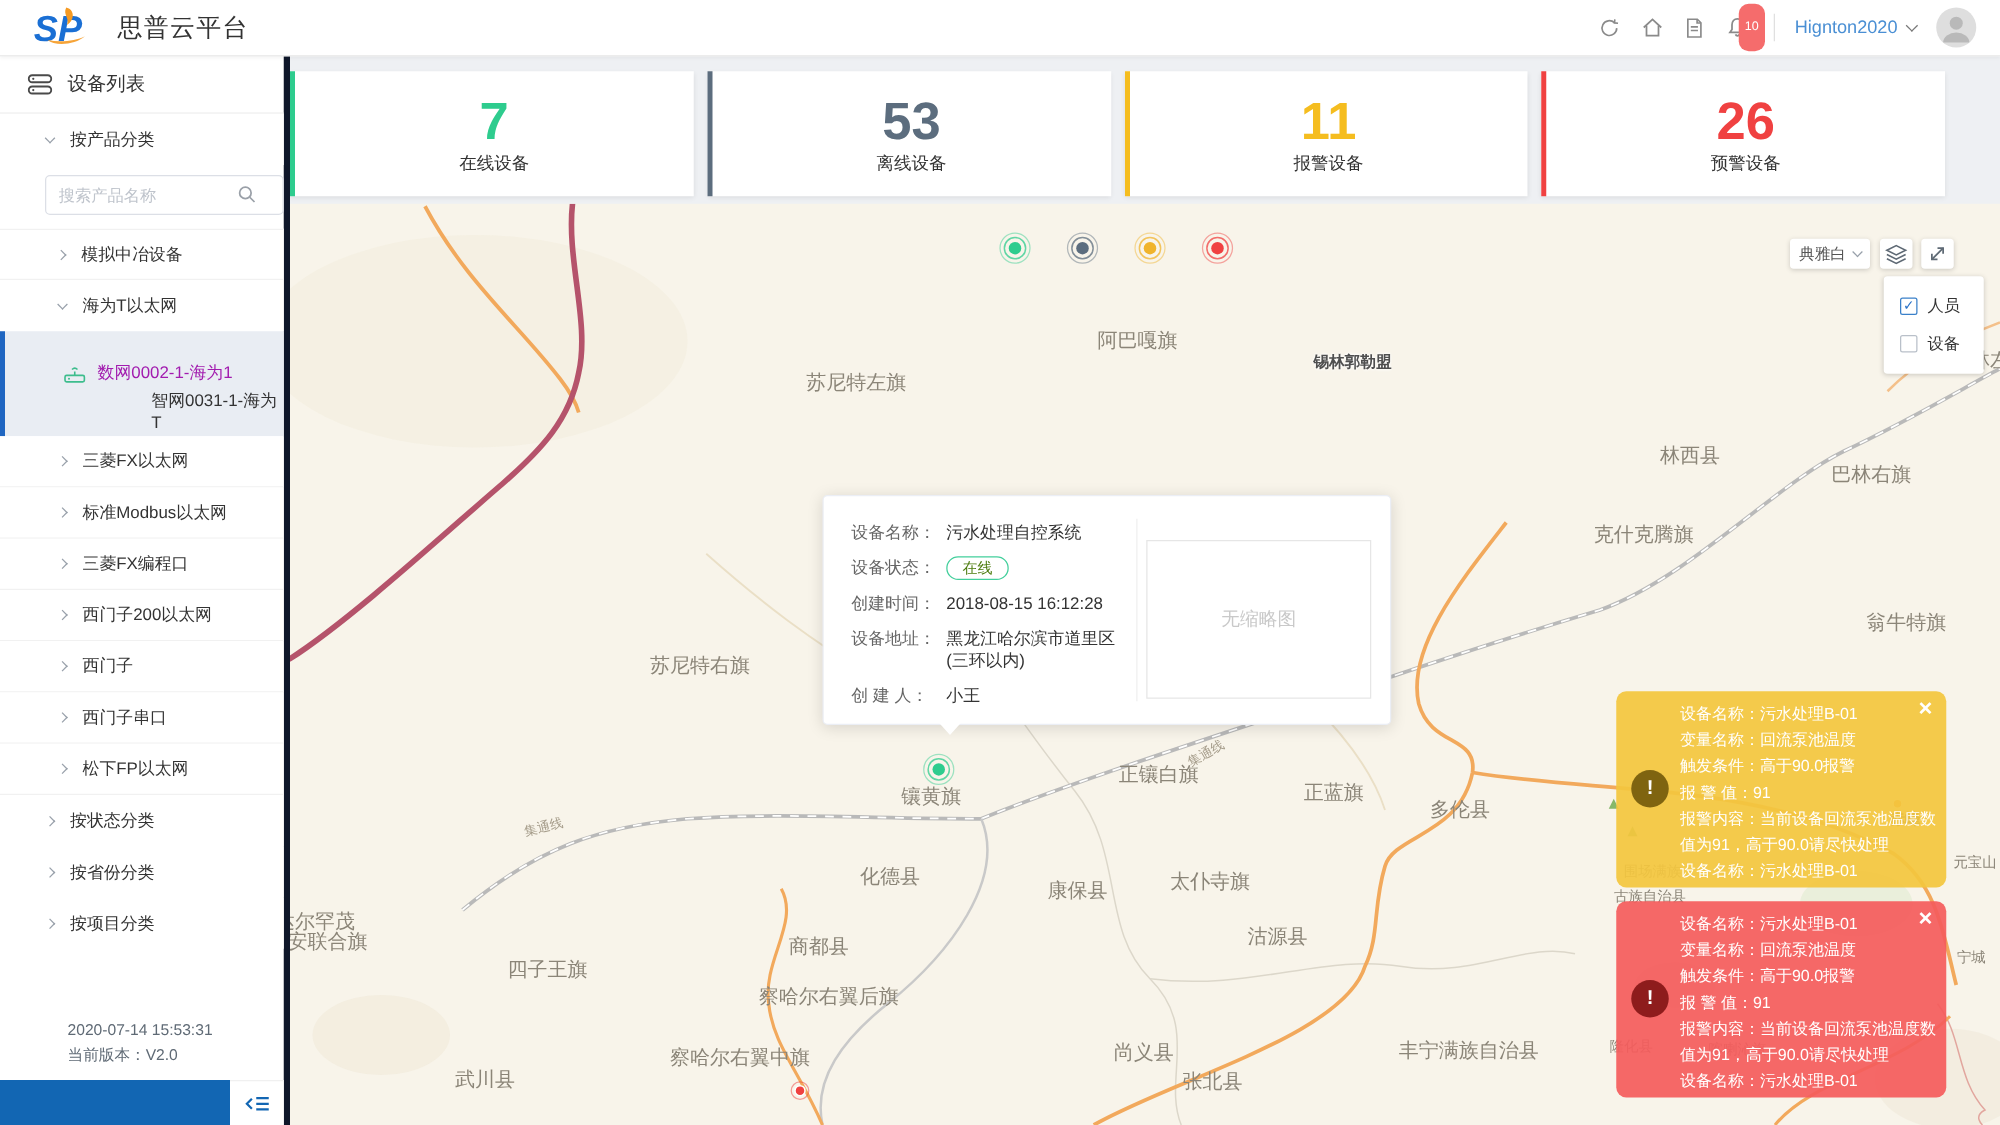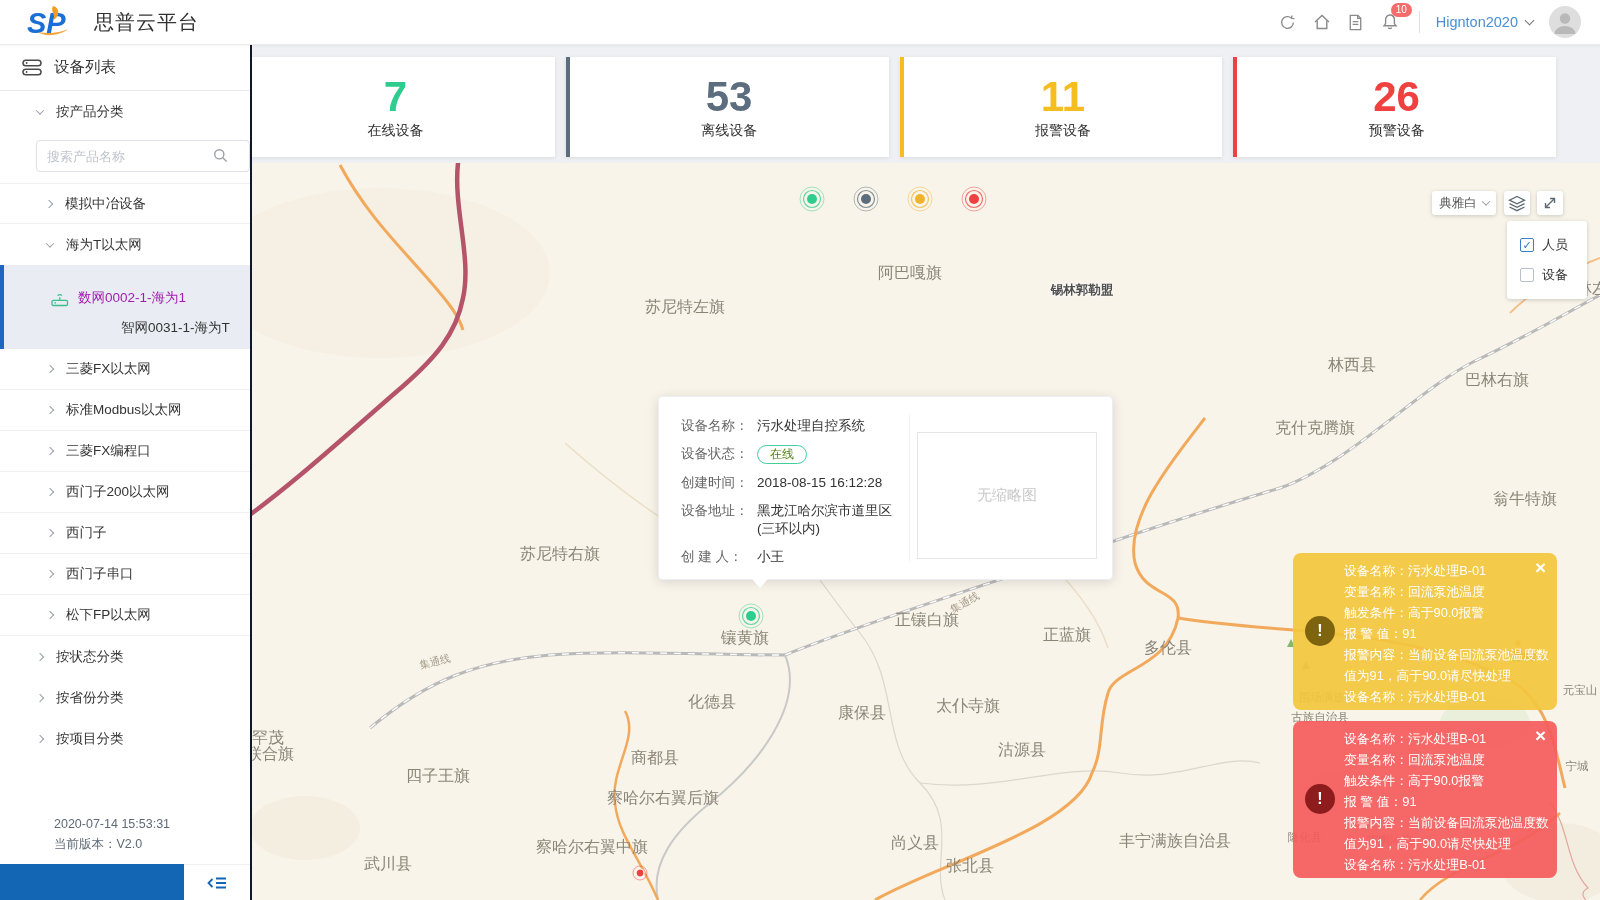--- a/index.html
+++ b/index.html
@@ -10,31 +10,31 @@
   .header { position:absolute; top:0; left:0; right:0; height:45px; background:#fff;
             border-bottom:1px solid #ececec; box-shadow:0 1px 3px rgba(0,0,0,.05); z-index:60;
             display:flex; align-items:center; }
   .logo { margin-left:26px; display:flex; align-items:center; }
   .app-title { margin-left:14px; font-size:20px; color:#333; letter-spacing:1px; }
   .header-right { margin-left:auto; display:flex; align-items:center; }
   .hicon { width:34px; height:34px; display:flex; align-items:center; justify-content:center;
            position:relative; cursor:pointer; }
   .hicon svg { stroke:#8a8a8a; fill:none; stroke-width:1.4; }
   .badge { position:absolute; top:-2px; left:18px; background:#f56c6c; color:#fff; font-size:10px;
-           line-height:14px; padding:0 5px; border-radius:8px; }
+           line-height:14px; padding:12px 5px; border-radius:8px; }
   .hdr-divider { width:1px; height:22px; background:#e0e0e0; margin:0 16px 0 12px; }
   .user-menu { display:flex; align-items:center; cursor:pointer; color:#4a8fd4; font-size:14.5px; }
   .user-chev { width:7px; height:7px; border-right:1.5px solid #777; border-bottom:1.5px solid #777;
                transform:rotate(45deg); margin:-3px 0 0 8px; }
   .avatar { width:32px; height:32px; border-radius:50%; background:#dedede; margin:0 19px 0 16px;
             display:flex; align-items:center; justify-content:center; overflow:hidden; cursor:pointer; }
 
   
-  .sidebar { position:absolute; top:45px; left:0; width:252px; bottom:0; background:#fff;
-             border-right:2px solid #0f172a; z-index:50; }
+  .sidebar { position:absolute; top:45px; left:0; width:232px; bottom:0; background:#fff;
+             border-right:5px solid #0f172a; z-index:50; }
   .side-head { height:46px; display:flex; align-items:center; padding-left:22px;
                border-bottom:1px solid #ececec; font-size:15.5px; color:#333; }
   .side-head svg { margin-right:12px; }
   .chev { display:inline-block; width:6px; height:6px; border-right:1.2px solid #98a0aa;
           border-bottom:1.2px solid #98a0aa; flex:0 0 auto; }
   .chev.down { transform:rotate(45deg) translate(-1px,-1px); }
   .chev.right { transform:rotate(-45deg); }
   .side-row { height:41px; display:flex; align-items:center; font-size:13.5px; color:#333; cursor:pointer; background:#fff; }
   .side-row .chev { margin-right:13px; }
   .lv1 { padding-left:37px; }
@@ -426,21 +426,21 @@
   <circle cx="9" cy="9" r="4" fill="#f04141" stroke="#fff" stroke-width="1.2"></circle>
         </svg></div>
       <span class="map-label" style="left: 690px; top: 110px;">阿巴嘎旗</span>
       <span class="map-label" style="left: 465px; top: 144px;">苏尼特左旗</span>
       <span class="map-label bold" style="left: 862px; top: 127px;">锡林郭勒盟</span>
       <span class="map-label" style="left: 1372px; top: 126px;">巴林左旗</span>
       <span class="map-label" style="left: 1132px; top: 202px;">林西县</span>
       <span class="map-label" style="left: 1277px; top: 217px;">巴林右旗</span>
       <span class="map-label" style="left: 1095px; top: 265px;">克什克腾旗</span>
       <span class="map-label" style="left: 1305px; top: 336px;">翁牛特旗</span>
-      <span class="map-label" style="left: 340px; top: 391px;">苏尼特右旗</span>
+      <span class="map-label" style="left: 340px; top: 370px;">苏尼特右旗</span>
       <span class="map-label" style="left: 707px; top: 457px;">正镶白旗</span>
       <span class="map-label" style="left: 525px; top: 475px;">镶黄旗</span>
       <span class="map-label" style="left: 847px; top: 472px;">正蓝旗</span>
       <span class="map-label" style="left: 948px; top: 485px;">多伦县</span>
       <span class="map-label" style="left: 492px; top: 539px;">化德县</span>
       <span class="map-label" style="left: 642px; top: 550px;">康保县</span>
       <span class="map-label" style="left: 748px; top: 543px;">太仆寺旗</span>
       <span class="map-label" style="left: 802px; top: 587px;">沽源县</span>
       <span class="map-label" style="left: 435px; top: 595px;">商都县</span>
       <span class="map-label" style="left: 218px; top: 613px;">四子王旗</span>

